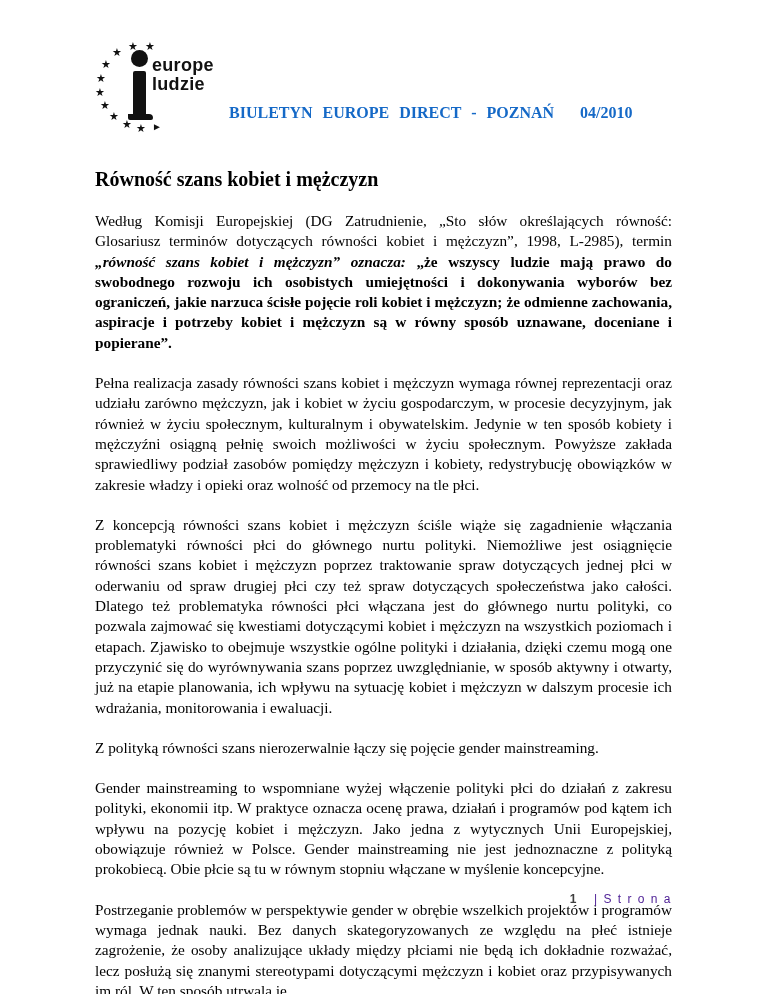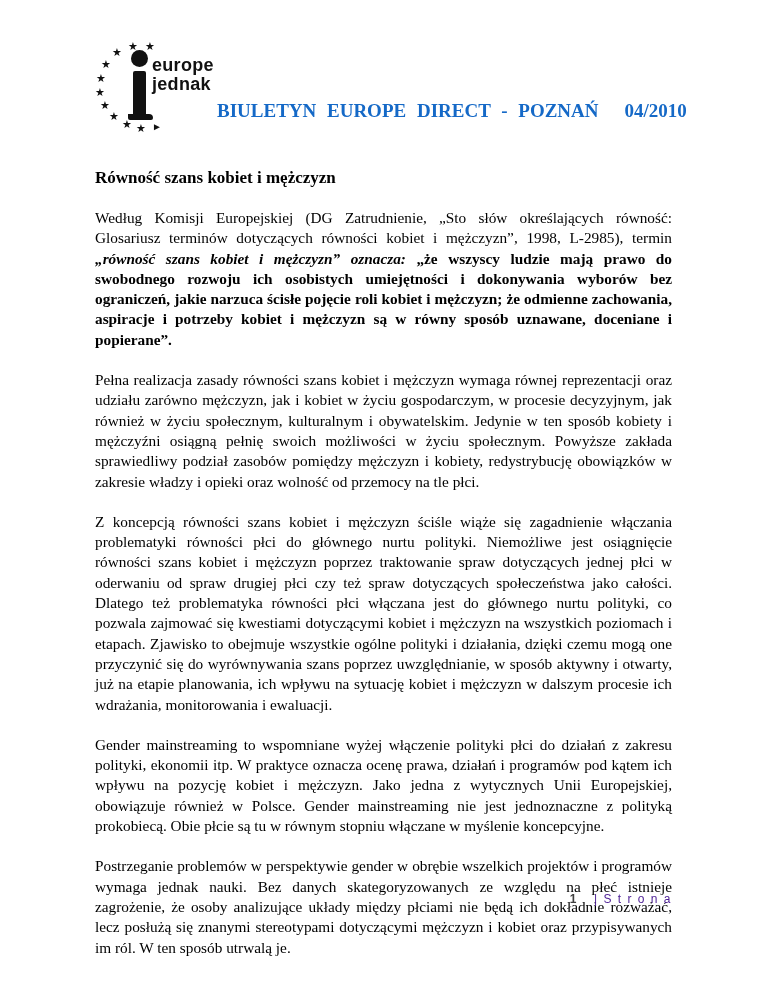--- a/index.html
+++ b/index.html
@@ -54,33 +54,34 @@
     border-radius:0 4px 2px 2px;
   }
   .logo-text {
     position:absolute; left:57px; top:16px;
     font-family:"Liberation Sans", sans-serif;
     font-weight:bold; font-size:18px; line-height:19px;
     letter-spacing:0.3px; color:#111;
   }
 
   .bulletin-title {
+    margin-left:12px;
     margin-bottom:16px;
     color:#1569c7;
     font-weight:bold;
-    font-size:19px;
+    font-size:16px;
     white-space:nowrap;
     word-spacing:6px;
   }
   .bulletin-title .issue { margin-left:26px; }
 
   
   .heading {
     margin-top:30px;
-    font-size:17px;
+    font-size:20px;
     font-weight:bold;
   }
   .para {
     margin-top:20px;
     font-size:15.3px;
     line-height:20.3px;
     text-align:justify;
   }
   .para .seg-bold { font-weight:bold;font-style:italic; }
   .para .seg-bold-italic { font-weight:bold; }
@@ -115,37 +116,38 @@
       <span class="lstar" style="left:27px;top:79px">★</span>
       <span class="lstar" style="left:41px;top:83px">★</span>
       <span class="larrow" style="left:57px;top:82px">►</span>
 
       <div class="logo-i-dot"></div>
       <div class="logo-i-stem"></div>
       <div class="logo-i-base"></div>
 
       <div class="logo-text">
         <div>europe</div>
-        <div>jednak</div>
+        <div>ludzie</div>
       </div>
     </div>
 
     <div class="bulletin-title">
       <span>BIULETYN EUROPE DIRECT - POZNAŃ</span><span class="issue">04/2010</span>
     </div>
   </div>
 
   <h1 class="heading">Równość szans kobiet i mężczyzn</h1>
 
   <p class="para"><span class="seg-normal">Według Komisji Europejskiej (DG Zatrudnienie, „Sto słów określających równość: Glosariusz terminów dotyczących równości kobiet i mężczyzn”, 1998, L-2985), termin </span><span class="seg-bold">„równość szans kobiet i mężczyzn” oznacza: </span><span class="seg-bold-italic">„że wszyscy ludzie mają prawo do swobodnego rozwoju ich osobistych umiejętności i dokonywania wyborów bez ograniczeń, jakie narzuca ścisłe pojęcie roli kobiet i mężczyzn; że odmienne zachowania, aspiracje i potrzeby kobiet i mężczyzn są w równy sposób uznawane, doceniane i popierane”.</span></p>
 
   <p class="para">Pełna realizacja zasady równości szans kobiet i mężczyzn wymaga równej reprezentacji oraz udziału zarówno mężczyzn, jak i kobiet w życiu gospodarczym, w procesie decyzyjnym, jak również w życiu społecznym, kulturalnym i obywatelskim. Jedynie w ten sposób kobiety i mężczyźni osiągną pełnię swoich możliwości w życiu społecznym. Powyższe zakłada sprawiedliwy podział zasobów pomiędzy mężczyzn i kobiety, redystrybucję obowiązków w zakresie władzy i opieki oraz wolność od przemocy na tle płci.</p>
 
   <p class="para">Z koncepcją równości szans kobiet i mężczyzn ściśle wiąże się zagadnienie włączania problematyki równości płci do głównego nurtu polityki. Niemożliwe jest osiągnięcie równości szans kobiet i mężczyzn poprzez traktowanie spraw dotyczących jednej płci w oderwaniu od spraw drugiej płci czy też spraw dotyczących społeczeństwa jako całości. Dlatego też problematyka równości płci włączana jest do głównego nurtu polityki, co pozwala zajmować się kwestiami dotyczącymi kobiet i mężczyzn na wszystkich poziomach i etapach. Zjawisko to obejmuje wszystkie ogólne polityki i działania, dzięki czemu mogą one przyczynić się do wyrównywania szans poprzez uwzględnianie, w sposób aktywny i otwarty, już na etapie planowania, ich wpływu na sytuację kobiet i mężczyzn w dalszym procesie ich wdrażania, monitorowania i ewaluacji.</p>
 
+  <p class="para">Z polityką równości szans nierozerwalnie łączy się pojęcie gender mainstreaming.</p>
 
   <p class="para">Gender mainstreaming to wspomniane wyżej włączenie polityki płci do działań z zakresu polityki, ekonomii itp. W praktyce oznacza ocenę prawa, działań i programów pod kątem ich wpływu na pozycję kobiet i mężczyzn. Jako jedna z wytycznych Unii Europejskiej, obowiązuje również w Polsce. Gender mainstreaming nie jest jednoznaczne z polityką prokobiecą. Obie płcie są tu w równym stopniu włączane w myślenie koncepcyjne.</p>
 
   <p class="para">Postrzeganie problemów w perspektywie gender w obrębie wszelkich projektów i programów wymaga jednak nauki. Bez danych skategoryzowanych ze względu na płeć istnieje zagrożenie, że osoby analizujące układy między płciami nie będą ich dokładnie rozważać, lecz posłużą się znanymi stereotypami dotyczącymi mężczyzn i kobiet oraz przypisywanych im ról. W ten sposób utrwalą je.</p>
 
   <div class="footer">
     <span class="pg-num">1</span><span class="pg-label">| S t r o n a</span>
   </div>
 
 </div>

